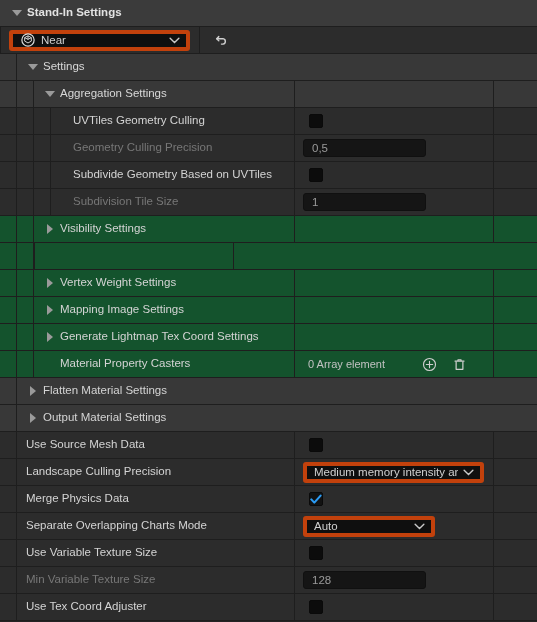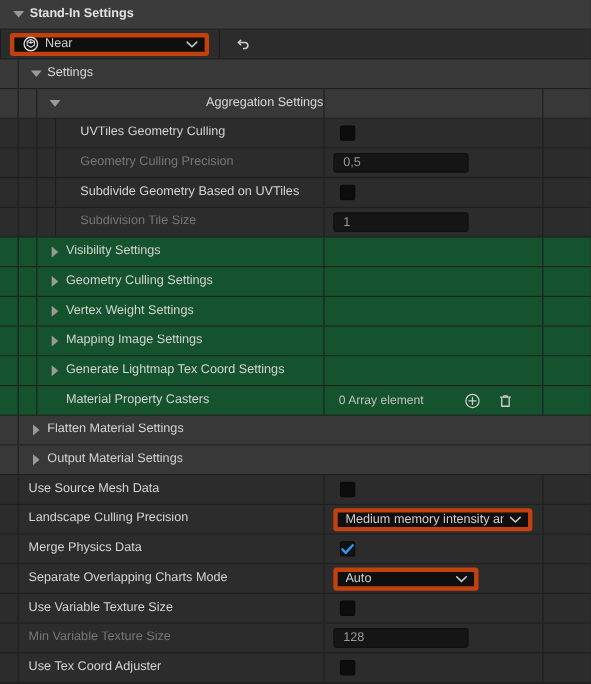--- a/index.html
+++ b/index.html
@@ -173,21 +173,21 @@
       <span class="tri open">
           <i></i>
         </span>
       <span class="lbl cathead">Settings</span>
     </div>
   </div>
 
   <div class="row cat">
     <div class="gut"></div>
     <div class="gut"></div>
-    <div class="namecell" style="padding-left:9px;justify-content:space-between;">
+    <div class="namecell" style="padding-left:9px;">
       <span class="tri open">
           <i></i>
         </span>
       <span class="lbl cathead">Aggregation Settings</span>
     </div>
     <div class="valcell"></div>
     <div class="extracell"></div>
   </div>
 
   <div class="row prop">
@@ -251,26 +251,20 @@
         </span>
       <span class="lbl">Visibility Settings</span>
     </div>
     <div class="valcell"></div>
     <div class="extracell"></div>
   </div>
 
   <div class="row sub">
     <div class="gut"></div>
     <div class="gut"></div>
-    <div class="namecell" style="padding-left:9px;">
-      <span class="tri closed">
-          <i></i>
-        </span>
-      <span class="lbl">Geometry Culling Settings</span>
-    </div>
     <div class="valcell"></div>
     <div class="extracell"></div>
   </div>
 
   <div class="row sub">
     <div class="gut"></div>
     <div class="gut"></div>
     <div class="namecell" style="padding-left:9px;">
       <span class="tri closed">
           <i></i>

